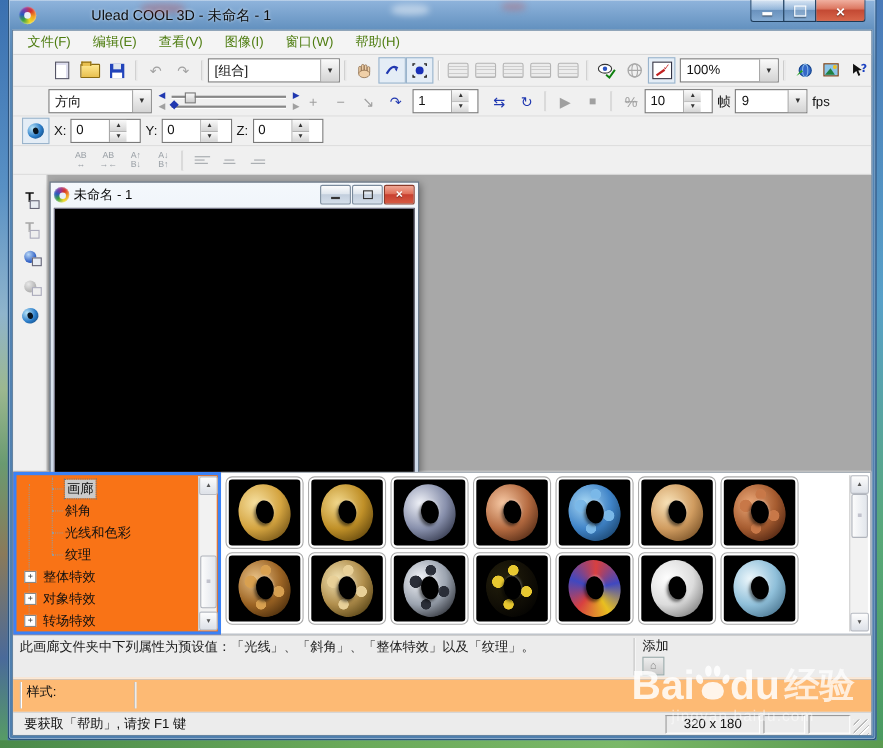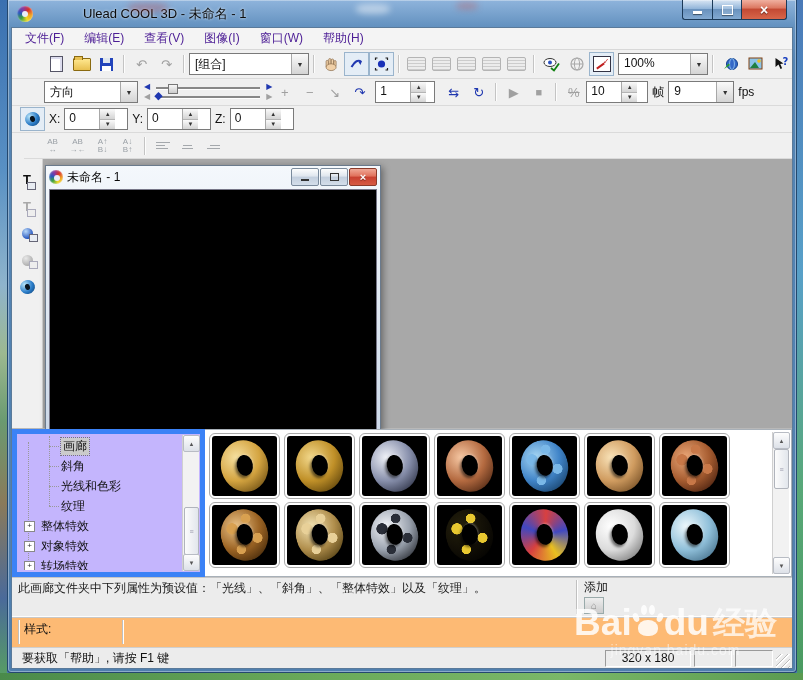--- a/index.html
+++ b/index.html
@@ -34,26 +34,26 @@
   .cap-btn.maxb{width:28px;}
   .cap-btn.closeb{width:44px;border-radius:0 0 3px 0;border-left:none;
     background:linear-gradient(180deg,#f0b0a0,#dd7a64 40%,#c44a34 50%,#d8664a);}
   .g-min{width:9px;height:3px;background:#fff;box-shadow:0 1px 1px rgba(0,0,0,.5);margin-top:6px;}
   .g-res{width:9px;height:8px;border:1px solid #fff;background:rgba(255,255,255,.15);box-shadow:0 1px 1px rgba(0,0,0,.4);}
   .g-close{color:#fff;font-size:14px;font-weight:bold;line-height:1;text-shadow:0 1px 1px rgba(0,0,0,.5);}
   
   .app-body{position:absolute;left:3px;right:3px;top:27px;bottom:3px;background:#f0f0f0;
     display:flex;flex-direction:column;border:1px solid #5a7a9a;}
   .menubar{height:21px;display:flex;align-items:center;gap:2px;padding:0 4px;background:#f4f4f4;border-bottom:1px solid #d8d8d8;flex:0 0 auto;}
-  .mi{padding:2px 9px;font-size:12px;color:#4c1d95;}
+  .mi{padding:2px 9px;font-size:12px;color:#4d7c0f;}
   .tbar{display:flex;align-items:center;background:#f0f0f0;border-bottom:1px solid #dadada;flex:0 0 auto;padding:1px 3px;}
   .t1{height:26px;padding-left:32px;}
   .t2{height:24px;padding-left:32px;}
   .t3{height:24px;padding-left:8px;}
-  .t4{height:23px;padding-left:16px;margin-left:12px;}
+  .t4{height:23px;padding-left:49px;}
   .tsep{width:1px;height:18px;background:#c4c4c4;border-right:1px solid #fdfdfd;margin:0 4px;flex:0 0 auto;}
   .tbtn{min-width:23px;height:22px;display:flex;align-items:center;justify-content:center;border:1px solid transparent;flex:0 0 auto;}
   .tbtn.lit{border:1px solid #9ab4cc;background:#e4edf6;}
   .dis{color:#a8a8a8;}
   .gly{font-size:13px;line-height:1;}
   .gly-sm{font-size:10px;line-height:1;}
   .blue{color:#2038b0;}
   .gray{color:#a0a0a0;}
   
   .ic-new{width:11px;height:14px;background:#fff;border:1px solid #556;box-shadow:inset -2px 2px 0 #dde;}
@@ -117,21 +117,21 @@
   .child-title{font-size:12px;color:#0a0a0a;margin-left:4px;flex:1;}
   .cbtn{width:26px;height:16px;border:1px solid #7a8a9c;border-radius:2px;display:flex;align-items:center;justify-content:center;margin-left:1px;
     background:linear-gradient(180deg,#fdfdfd,#dfe6ee 45%,#c2cedd 50%,#d4deea);}
   .cbtn.closec{background:linear-gradient(180deg,#f0a896,#e0705a 45%,#c84030 50%,#d65a42);border-color:#8a3a2a;}
   .cg-min{width:8px;height:2px;background:#333;margin-top:5px;}
   .cg-res{width:7px;height:6px;border:1px solid #333;}
   .cg-close{color:#fff;font-size:11px;font-weight:bold;line-height:1;text-shadow:0 1px 1px rgba(0,0,0,.4);}
   .canvas{position:absolute;left:3px;right:3px;top:23px;bottom:3px;background:#000;border:1px solid #778;}
   
   .palette{height:148px;display:flex;flex:0 0 auto;border-top:1px solid #b8b8b8;background:#e8e8e8;}
-  .tree-panel{width:183px;background:#c4b5fd;border:5px solid #3b82f6;position:relative;flex:0 0 auto;}
+  .tree-panel{width:183px;background:#f97316;border:3px solid #3b82f6;position:relative;flex:0 0 auto;}
   .tree{position:absolute;inset:2px 20px 2px 4px;overflow:hidden;}
   .trow{height:20px;display:flex;align-items:center;position:relative;font-size:12px;white-space:nowrap;}
   .trow.leaf{padding-left:40px;}
   .trow.leaf::before{content:"";position:absolute;left:28px;top:10px;width:10px;border-top:1px dotted #999;}
   .trow.branch{padding-left:20px;}
   .ebox{position:absolute;left:3px;top:5px;width:9px;height:9px;border:1px solid #888;background:#fff;
     font-size:8px;line-height:7px;text-align:center;color:#333;}
   .vlineA{position:absolute;left:28px;top:0px;height:70px;border-left:1px dotted #999;}
   .vlineB{position:absolute;left:7px;top:6px;height:128px;border-left:1px dotted #999;}
   .sel{background:#cbcbcb;outline:1px dotted #777;padding:0 2px;}

